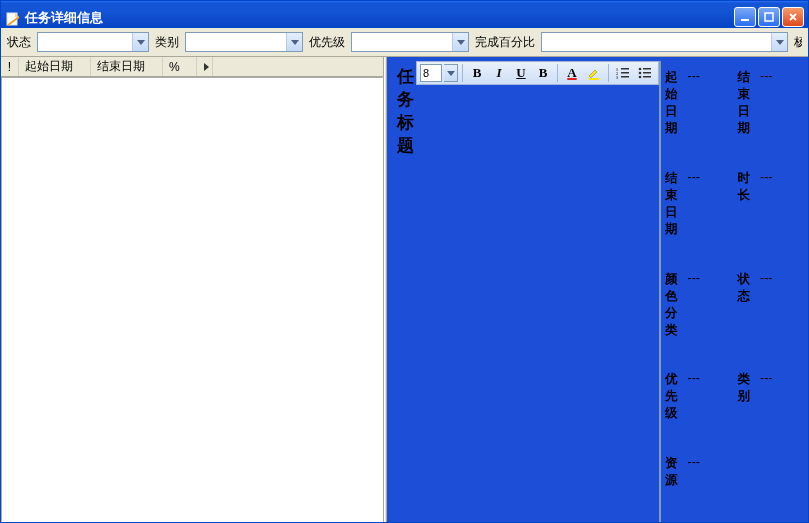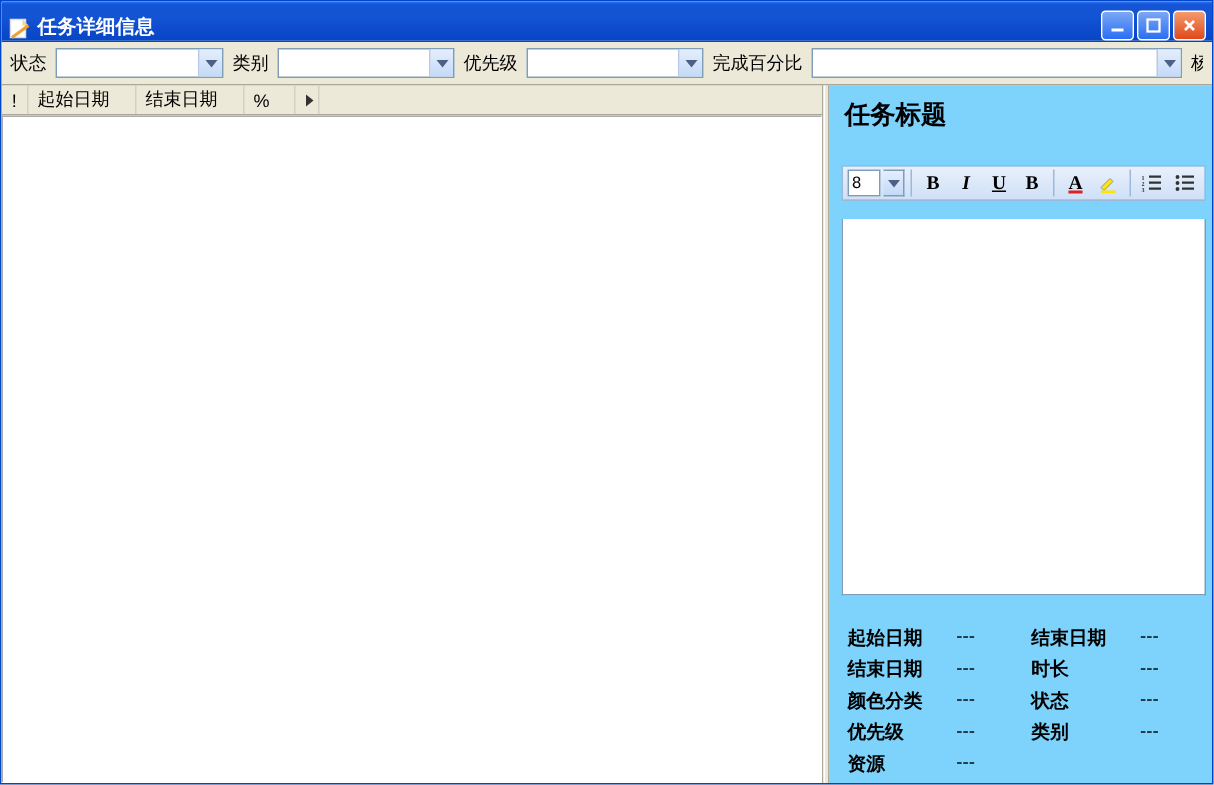--- a/index.html
+++ b/index.html
@@ -100,25 +100,24 @@
   }
   .col-header .col.mark { width:18px; padding:0; justify-content:center;}
   .grid-body {
     flex:1;
     background:#fff;
     border: 1px inset #fff;
     overflow:auto;
   }
   .right {
     flex:1;
-    background:#7dd3fc;
-    display:flex;
-    flex-direction:column;
+    background:#1d4ed8;
+    display:flex;
+    flex-direction:row;
     padding: 4px 4px 0 8px;
-    gap: 12px;
   }
   .task-title {
     font-weight:bold;
     font-size:17px;
     font-family: SimSun, serif;
     padding: 4px 2px 10px 2px;
   }
   .edit-toolbar {
     height: 24px;
     background: linear-gradient(to bottom,#e9f0fb,#cfe0f7);

